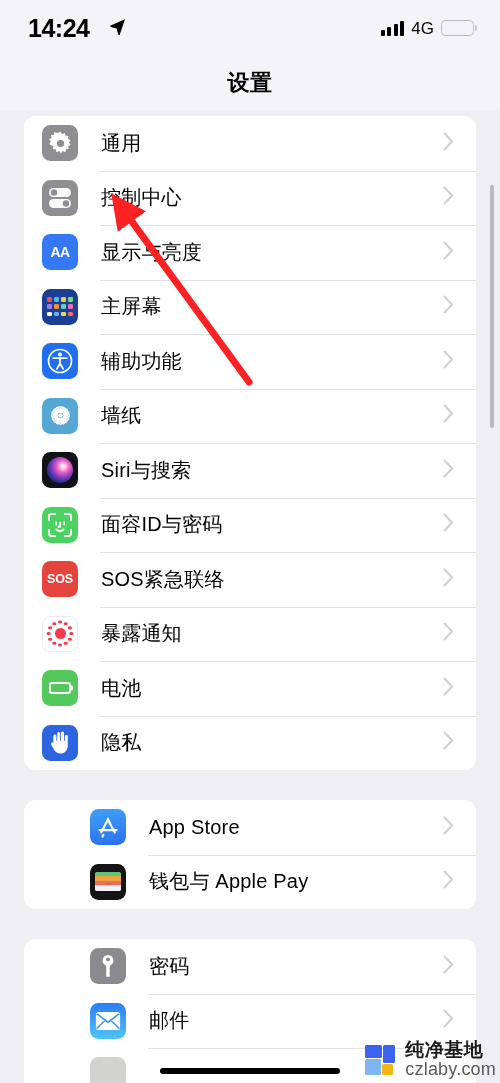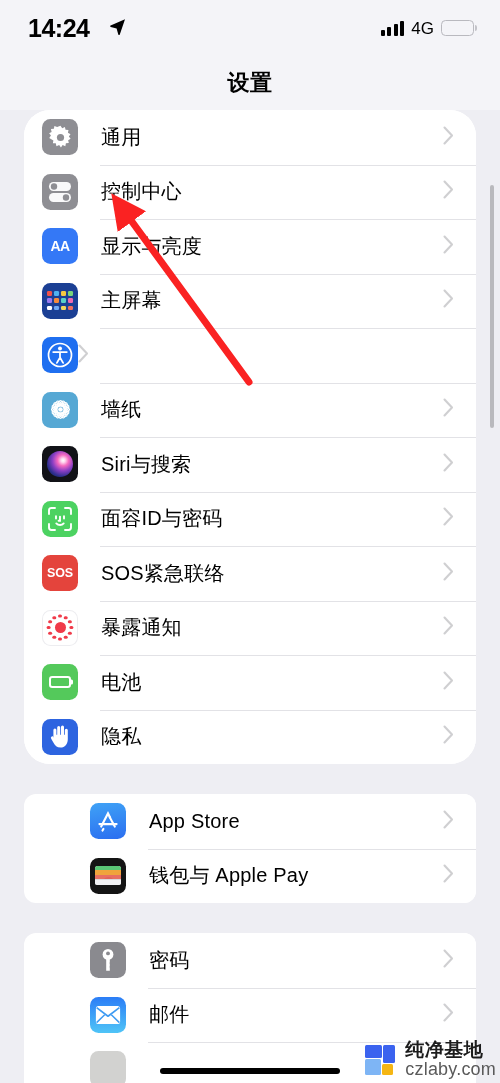--- a/index.html
+++ b/index.html
@@ -341,21 +341,21 @@
   </div>
 </div>
 
 <div class="nav-bar">
   <span class="nav-title">设置</span>
 </div>
 
 <div class="scroll-area">
 
   <div id="groups-host">
-      <div class="group" style=" border-radius: 26px;">
+      <div class="group" style="margin-top: 6px;">
         <div class="row">
           <span class="row-icon ic-general">
             <svg width="27" height="27" viewBox="0 0 24 24">
               <path fill="#fff" d="M12 8.3a3.7 3.7 0 100 7.4 3.7 3.7 0 000-7.4zm0 6a2.3 2.3 0 110-4.6 2.3 2.3 0 010 4.6z"></path>
               <path fill="#fff" d="M12 1.6l1.5 2.1 2.4-1.1.6 2.6 2.6.1-.5 2.5 2.3 1.2-1.5 2.1 1.6 2-2.2 1.3.6 2.5-2.6.2-.5 2.6-2.4-1-1.5 2.1-1.6-2.1-2.4 1.1-.6-2.6-2.6-.1.5-2.5L2 12.4l1.5-2.1-1.6-2L4.1 7l-.6-2.5 2.6-.2L6.6 1.7l2.4 1L12 1.6z"></path>
               <circle cx="12" cy="12" r="3.2" fill="#8e8e93"></circle>
             </svg>
           </span>
           <span class="row-label">通用</span>
           <span class="chevron"><svg width="11" height="19" viewBox="0 0 11 19">
@@ -408,20 +408,21 @@
             </svg></span>
         </div>
         <div class="row">
           <span class="row-icon ic-access">
             <svg width="28" height="28" viewBox="0 0 28 28">
               <circle cx="14" cy="14" r="11.5" fill="none" stroke="#fff" stroke-width="1.7"></circle>
               <circle cx="14" cy="7.6" r="2" fill="#fff"></circle>
               <path d="M7.2 11.1h13.6M14 11.6v5.2M14 16.5l-3.1 5.4M14 16.5l3.1 5.4" stroke="#fff" stroke-width="1.8" stroke-linecap="round"></path>
             </svg>
           </span>
+          <span class="row-label">辅助功能</span>
           <span class="chevron"><svg width="11" height="19" viewBox="0 0 11 19">
               <path d="M1.5 1.5 9 9.5l-7.5 8" fill="none" stroke="#8e8e93" stroke-width="2.1" stroke-linecap="round" stroke-linejoin="round"></path>
             </svg></span>
         </div>
         <div class="row">
           <span class="row-icon ic-wallpaper">
             <svg width="25" height="25" viewBox="0 0 28 28">
               <g fill="none" stroke="#fff" stroke-width="1.5">
                 <ellipse cx="14" cy="14" rx="4.2" ry="10" transform="rotate(0 14 14)"></ellipse>
                 <ellipse cx="14" cy="14" rx="4.2" ry="10" transform="rotate(22.5 14 14)"></ellipse>

